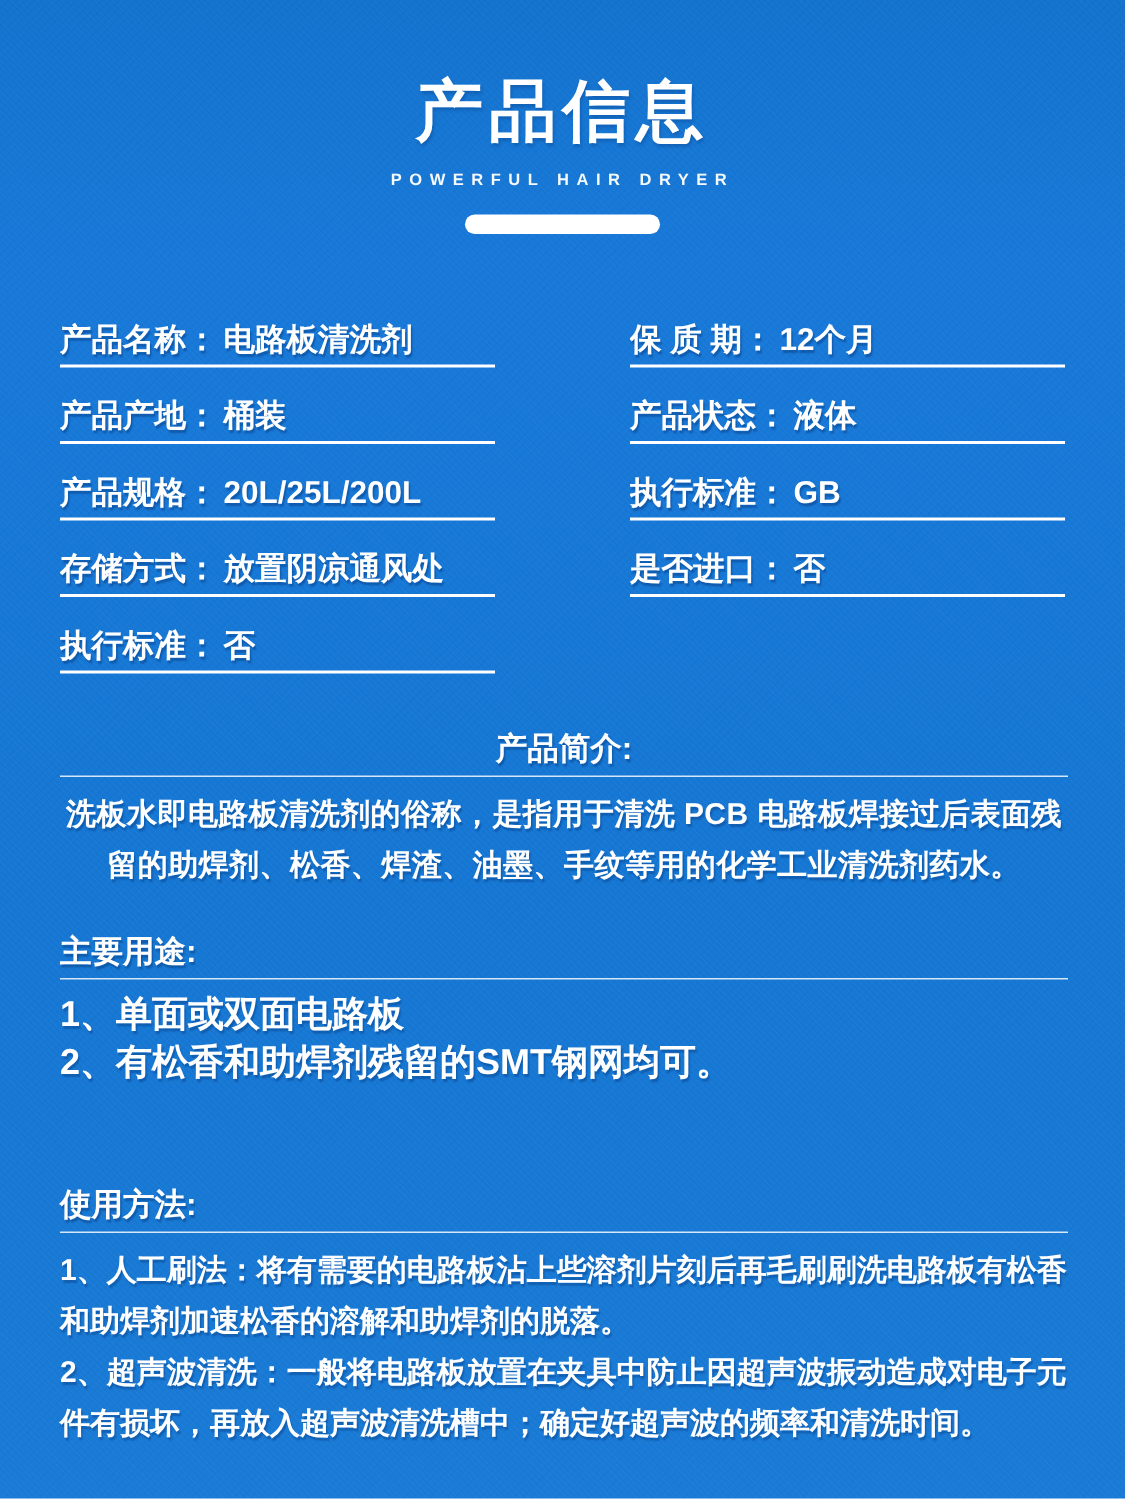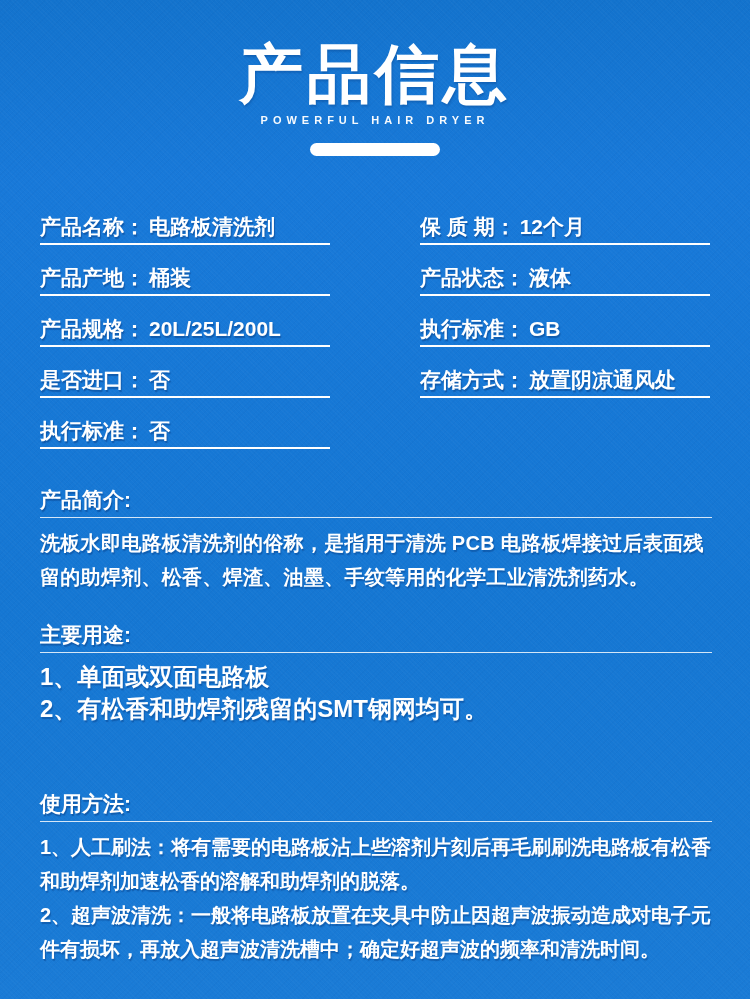--- a/index.html
+++ b/index.html
@@ -23,21 +23,21 @@
     pointer-events: none;
     background:
       repeating-linear-gradient(45deg,  rgba(255,255,255,0.02) 0 1px, transparent 1px 3px),
       repeating-linear-gradient(-45deg, rgba(0,40,110,0.03)   0 1px, transparent 1px 4px);
   }
 
   
   .header { padding-top: 46px; text-align: center; position: relative; }
   .title {
     margin: 0;
-    font-size: 64px;
+    font-size: 45px;
     line-height: 56px;
     font-weight: 900;
     letter-spacing: 4px;
     color: #ffffff;
     text-shadow: 1px 2px 2px rgba(8, 62, 135, 0.35);
   }
   .subtitle {
     margin-top: 9px;
     font-size: 11px;
     line-height: 18px;
@@ -70,21 +70,21 @@
     border-bottom: 2px solid #ffffff;
     white-space: nowrap;
     overflow: hidden;
     text-shadow: 1px 2px 1px rgba(6, 55, 125, 0.45);
   }
   .field .label { font-weight: 700; }
   .field .value { font-weight: 700; margin-left: 4px; }
 
   
   .section { padding: 0 38px 0 40px; position: relative; }
-  .section-intro { margin-top: 18px; }
+  .section-intro { margin-top: 18px; text-align: center; }
   .section-uses  { margin-top: 28px; }
   .section-usage { margin-top: 66px; }
   .section-title {
     font-size: 21px;
     line-height: 25px;
     font-weight: 700;
     text-shadow: 1px 2px 1px rgba(6, 55, 125, 0.45);
   }
   .section-rule {
     margin-top: 5px;
@@ -138,24 +138,24 @@
     <div class="field">
       <span class="label">产品状态：</span><span class="value">液体</span>
     </div>
     <div class="field">
       <span class="label">产品规格：</span><span class="value">20L/25L/200L</span>
     </div>
     <div class="field">
       <span class="label">执行标准：</span><span class="value">GB</span>
     </div>
     <div class="field">
-      <span class="label">是否进口：</span><span class="value">否</span>
+      <span class="label">存储方式：</span><span class="value">放置阴凉通风处</span>
     </div>
     <div class="field">
-      <span class="label">存储方式：</span><span class="value">放置阴凉通风处</span>
+      <span class="label">是否进口：</span><span class="value">否</span>
     </div>
     <div class="field">
       <span class="label">执行标准：</span><span class="value">否</span>
     </div>
   </div>
 
   <div class="section section-intro">
     <div class="section-title">产品简介:</div>
     <hr class="section-rule">
     <p class="para">洗板水即电路板清洗剂的俗称，是指用于清洗 PCB 电路板焊接过后表面残留的助焊剂、松香、焊渣、油墨、手纹等用的化学工业清洗剂药水。</p>

